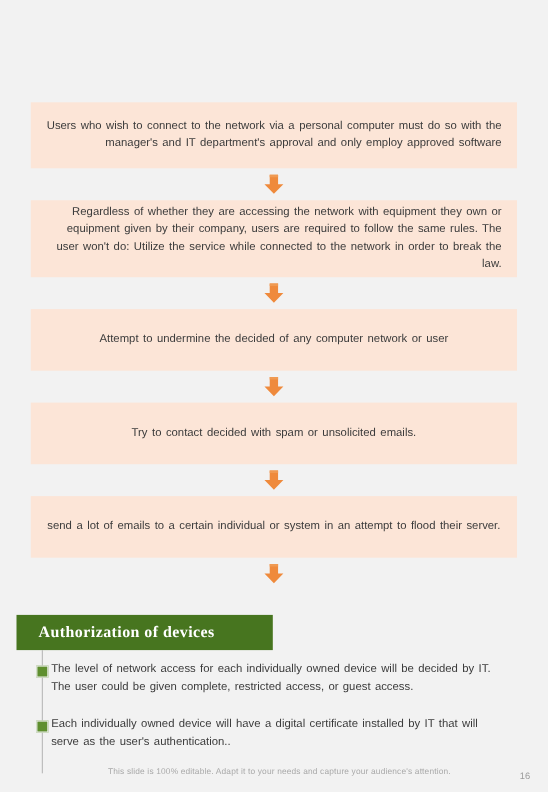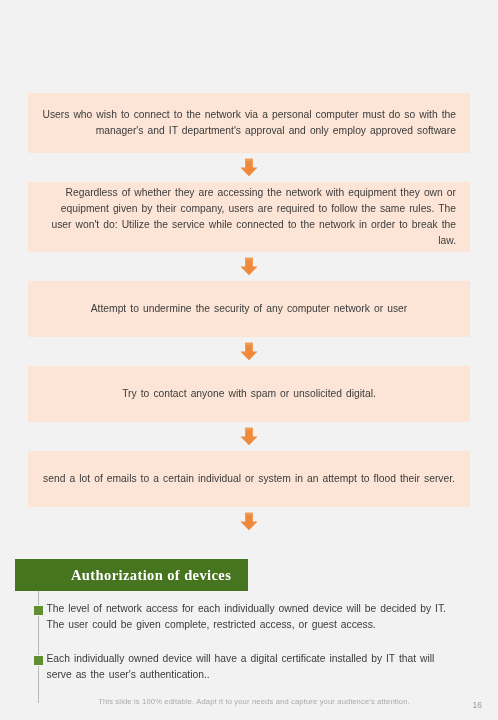--- a/index.html
+++ b/index.html
@@ -86,21 +86,20 @@
   
   .section-header {
     position: absolute;
     left: 15px;
     top: 559px;
     width: 233px;
     height: 32px;
     background: #47751f;
     display: flex;
     align-items: center;
-    padding-left: 36px;
   }
 
   .section-header-text {
     font-family: "Liberation Serif", serif;
     font-weight: bold;
     font-size: 14.5px;
     color: #ffffff;
     padding-left: 20px;
     letter-spacing: 0.4px;
     white-space: nowrap;
@@ -203,32 +202,32 @@
     </div>
 
     <div class="arrow-wrap gap-a">
       <svg class="arrow-icon" viewBox="0 0 20 19">
         <path d="M6.2 0.8 H13.8 V9.4 H18.6 L10 18.2 L1.4 9.4 H6.2 Z" fill="#ef8a3c"></path>
         <path d="M6.2 0.8 H13.8 V3.1 H6.2 Z" fill="#f09a52"></path>
       </svg>
     </div>
 
     <div class="flow-box short">
-      <div class="flow-box-text">Attempt to undermine the security of any computer network or user</div>
+      <div class="flow-box-text">Attempt to undermine the decided of any computer network or user</div>
     </div>
 
     <div class="arrow-wrap gap-a">
       <svg class="arrow-icon" viewBox="0 0 20 19">
         <path d="M6.2 0.8 H13.8 V9.4 H18.6 L10 18.2 L1.4 9.4 H6.2 Z" fill="#ef8a3c"></path>
         <path d="M6.2 0.8 H13.8 V3.1 H6.2 Z" fill="#f09a52"></path>
       </svg>
     </div>
 
     <div class="flow-box short">
-      <div class="flow-box-text">Try to contact anyone with spam or unsolicited digital.</div>
+      <div class="flow-box-text">Try to contact decided with spam or unsolicited emails.</div>
     </div>
 
     <div class="arrow-wrap gap-a">
       <svg class="arrow-icon" viewBox="0 0 20 19">
         <path d="M6.2 0.8 H13.8 V9.4 H18.6 L10 18.2 L1.4 9.4 H6.2 Z" fill="#ef8a3c"></path>
         <path d="M6.2 0.8 H13.8 V3.1 H6.2 Z" fill="#f09a52"></path>
       </svg>
     </div>
 
     <div class="flow-box short left-align">

